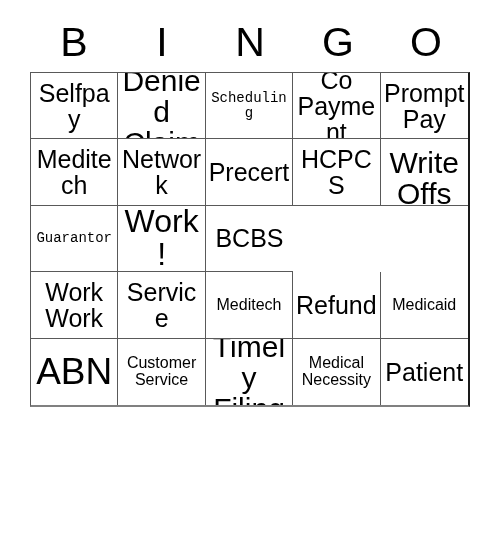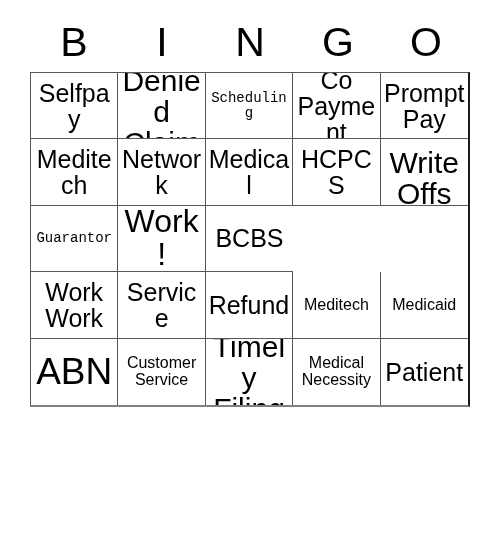--- a/index.html
+++ b/index.html
@@ -139,21 +139,21 @@
     </div>
 
     <div class="grid-row">
       <div class="cell">
           <span class="cell-text sz-md">Meditech</span>
         </div>
       <div class="cell">
           <span class="cell-text sz-sm">Network</span>
         </div>
       <div class="cell">
-          <span class="cell-text sz-sm">Medical</span>
+          <span class="cell-text sz-sm">Precert</span>
         </div>
       <div class="cell">
           <span class="cell-text sz-sm">HCPCS</span>
         </div>
       <div class="cell">
           <span class="cell-text sz-lg">Write Offs</span>
         </div>
     </div>
 
     <div class="grid-row">
@@ -169,24 +169,24 @@
     </div>
 
     <div class="grid-row">
       <div class="cell">
           <span class="cell-text sz-md">Work Work</span>
         </div>
       <div class="cell">
           <span class="cell-text sz-sm">Service</span>
         </div>
       <div class="cell">
+          <span class="cell-text sz-xs">Meditech</span>
+        </div>
+      <div class="cell">
           <span class="cell-text sz-md">Refund</span>
-        </div>
-      <div class="cell">
-          <span class="cell-text sz-xs">Meditech</span>
         </div>
       <div class="cell">
           <span class="cell-text sz-xs">Medicaid</span>
         </div>
     </div>
 
     <div class="grid-row">
       <div class="cell">
           <span class="cell-text sz-xxl">ABN</span>
         </div>

